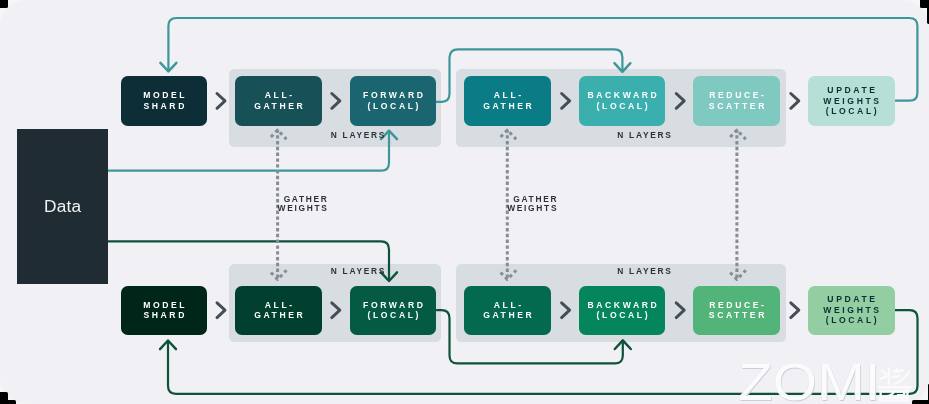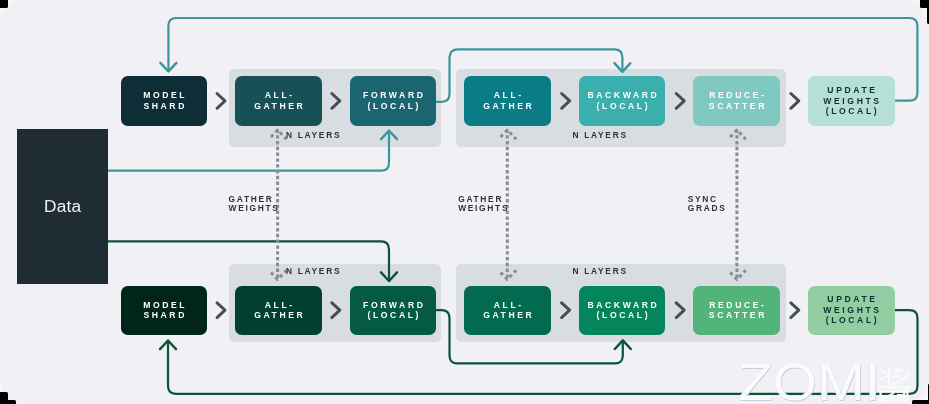--- a/index.html
+++ b/index.html
@@ -10,21 +10,21 @@
   #canvasbg{position:absolute;left:0;top:0;width:929px;height:404px;
             background:#f1f1f5;border-radius:26px;}
   .corner{position:absolute;background:#000;}
   svg.layer{position:absolute;left:0;top:0;width:929px;height:404px;overflow:visible;}
   .node{position:absolute;display:flex;align-items:center;justify-content:center;
         text-align:center;border-radius:6.8px;box-sizing:border-box;}
   .node .lbl{font-weight:700;font-size:8.6px;letter-spacing:2.6px;line-height:10.6px;
              color:#ffffff;white-space:pre-line;margin-right:-2.6px;}
   .group{position:absolute;background:#d8dde1;border-radius:5.2px;}
   .cap{position:absolute;font-weight:700;font-size:8.4px;letter-spacing:1.7px;
-       color:#2c3137;white-space:pre-line;text-align:left;line-height:9.3px;
+       color:#2c3137;white-space:pre-line;text-align:right;line-height:9.3px;
        }
   .datalbl{font-weight:400;font-size:17.3px;color:#eef2f4;letter-spacing:0.2px;}
   #wm{position:absolute;font-size:57px;font-weight:400;line-height:57px;
       color:#fcfcfe;letter-spacing:0px;white-space:nowrap;
       text-shadow:0.8px 0.8px 0 #c9cdd4, -0.6px -0.6px 0 #e3e6ea;
       opacity:0.96;}
   #wm-latin{display:inline-block;transform:scaleY(0.90);transform-origin:left top;}
 </style>
 </head>
 <body>
@@ -144,22 +144,20 @@
 
   <div class="cap" style="left:286px;top:130.7px;width:100px;">N LAYERS</div>
   <div class="cap" style="left:572.5px;top:130.7px;width:100px;">N LAYERS</div>
   <div class="cap" style="left:286px;top:267.1px;width:100px;">N LAYERS</div>
   <div class="cap" style="left:572.5px;top:267.1px;width:100px;">N LAYERS</div>
 
   <div class="cap" style="left:228.6px;top:194.9px;width:100px;">GATHER
 WEIGHTS</div>
   <div class="cap" style="left:458.2px;top:194.9px;width:100px;">GATHER
 WEIGHTS</div>
-  <div class="cap" style="left:687.8px;top:194.9px;width:100px;">SYNC
-GRADS</div>
 
   <div id="wm" style="left:738px;top:357px;text-align:right;">
     <span id="wm-latin">ZOMI</span><svg id="wm-cjk" width="33" height="36" viewBox="0 0 33 36" style="position:absolute;left:141px;top:9.3px;overflow:visible" xmlns="http://www.w3.org/2000/svg">
         <path d="M 2.5 4.2 L 6.0 6.6" fill="none" stroke="#fcfcfe" stroke-width="1.9" stroke-linecap="round"></path>
         <path d="M 1.0 13.0 L 8.4 10.2" fill="none" stroke="#fcfcfe" stroke-width="1.9" stroke-linecap="round"></path>
         <path d="M 9.9 2.2 L 9.9 18.2" fill="none" stroke="#fcfcfe" stroke-width="1.9" stroke-linecap="round"></path>
         <path d="M 6.0 8.2 L 9.4 8.2" fill="none" stroke="#fcfcfe" stroke-width="1.9" stroke-linecap="round"></path>
         <path d="M 14.6 5.4 L 24.0 4.2" fill="none" stroke="#fcfcfe" stroke-width="1.9" stroke-linecap="round"></path>
         <path d="M 13.6 11.0 L 20.0 10.0" fill="none" stroke="#fcfcfe" stroke-width="1.9" stroke-linecap="round"></path>
         <path d="M 30.0 6.0 C 26.0 12.0 20.5 16.4 14.5 18.3" fill="none" stroke="#fcfcfe" stroke-width="1.9" stroke-linecap="round"></path>

